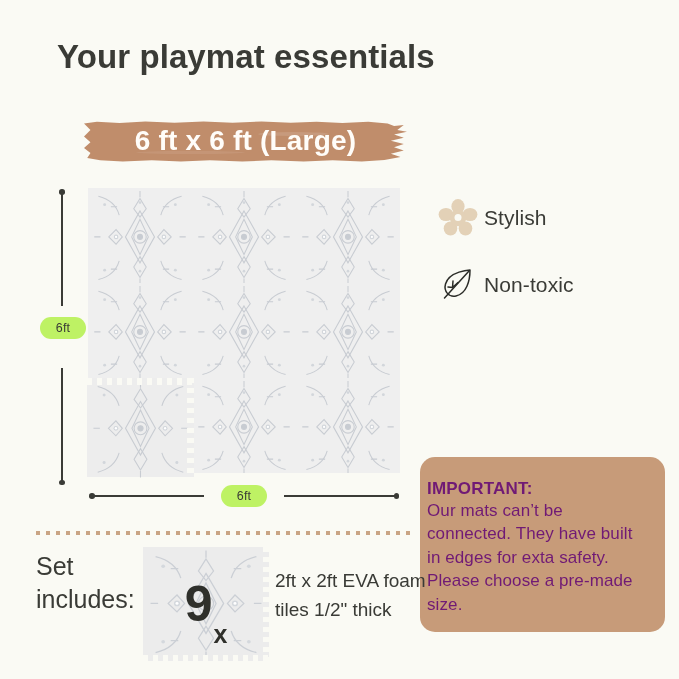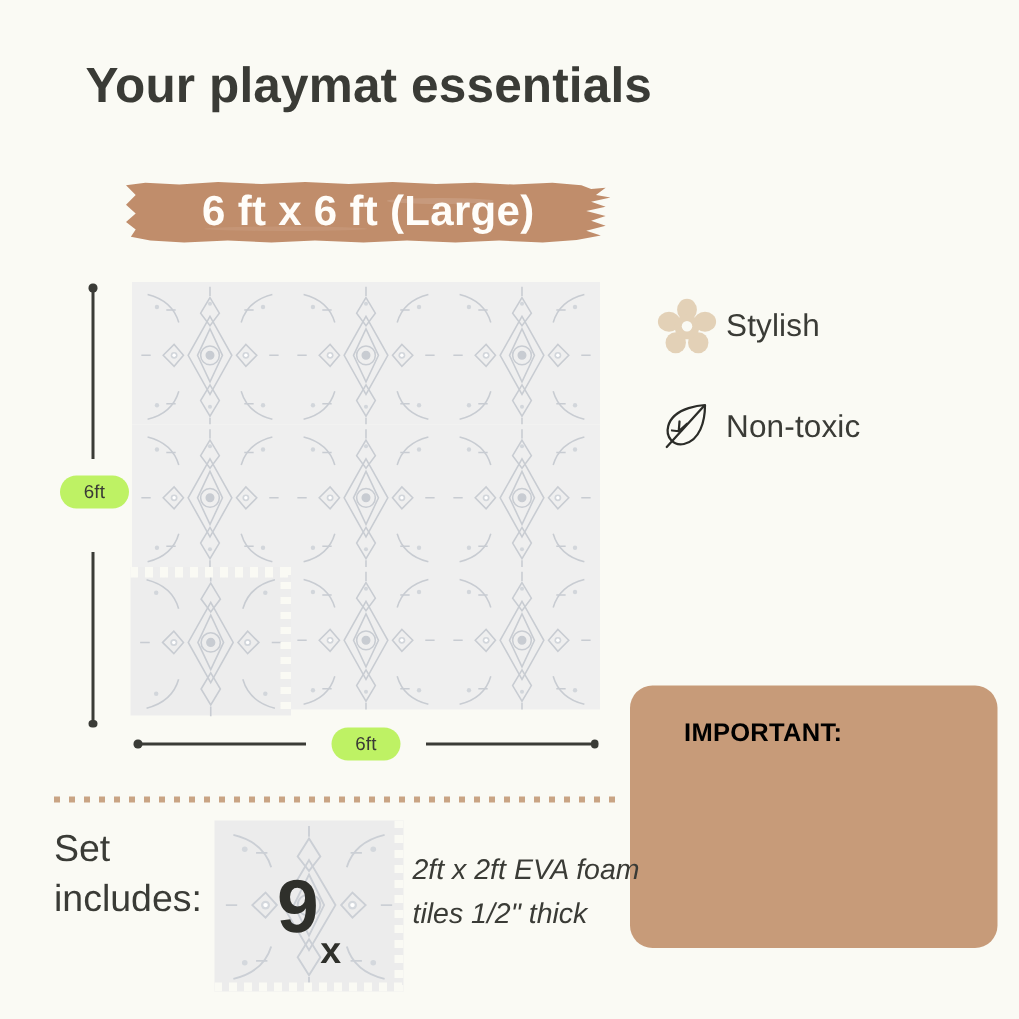--- a/index.html
+++ b/index.html
@@ -100,22 +100,22 @@
   
   .features{position:absolute;left:432px;top:184px;width:240px;}
   .feature{display:flex;align-items:center;height:67px;}
   .feature .ico{width:52px;display:flex;align-items:center;justify-content:center;}
   .feature .ftxt{font-size:21px;color:#3A3B36;letter-spacing:.1px;}
 
   
   .important{
     position:absolute;left:420px;top:457px;width:245px;height:175px;
     background:#C79B79;border-radius:15px;
-    padding:22px 20px 0 36px;box-sizing:border-box;
-    color:#000000;
+    padding:22px 20px 0 7px;box-sizing:border-box;
+    color:#701a75;
   }
   .important .ihead{font-size:17px;font-weight:700;letter-spacing:.2px;}
   .important .ibody{font-size:17px;line-height:1.38;letter-spacing:.1px;}
 
   
   .divider{
     position:absolute;left:36px;top:531px;width:374px;height:4px;
     background:repeating-linear-gradient(to right,#C9A484 0 4px,transparent 4px 10px);
   }
 
@@ -137,21 +137,21 @@
     background:repeating-linear-gradient(to right,#FAFAF4 0 5px,transparent 5px 10px);
   }
   .set-tile .qty{
     position:absolute;left:0;top:0;width:100%;height:100%;
     display:flex;align-items:center;justify-content:center;
   }
   .set-tile .qnum{font-size:50px;font-weight:700;color:#2F302B;line-height:1;}
   .set-tile .qx{font-size:25px;font-weight:700;color:#2F302B;margin-left:1px;align-self:flex-end;margin-bottom:12px;}
   .set-desc{
     position:absolute;left:275px;top:566px;width:180px;
-    font-size:19px;line-height:1.55;color:#3A3B36;font-style:italic;
+    font-size:19px;line-height:1.55;color:#3A3B36;
   }
 </style>
 </head>
 <body>
 
 <div class="page">
 
   <div class="page-title">Your playmat essentials</div>
 
   <div class="banner">
@@ -526,20 +526,21 @@
           </svg>
       </span>
       <span class="ftxt">Non-toxic</span>
     </div>
 
 
   </div>
 
   <div class="important">
     <div class="ihead">IMPORTANT:</div>
+    <div class="ibody">Our mats can’t be connected. They have built in edges for exta safety. Please choose a pre-made size.</div>
   </div>
 
   <div class="divider"></div>
 
   <div class="set-label">Set includes:</div>
 
   <div class="set-tile">
     <svg style="position:absolute;inset:0;width:100%;height:100%;" viewBox="0 0 100 95" preserveAspectRatio="none">
         <g fill="none" stroke="#CBCFD5" stroke-width="1">
           <path d="M50 22 L64 47 L50 72 L36 47 Z"></path>

